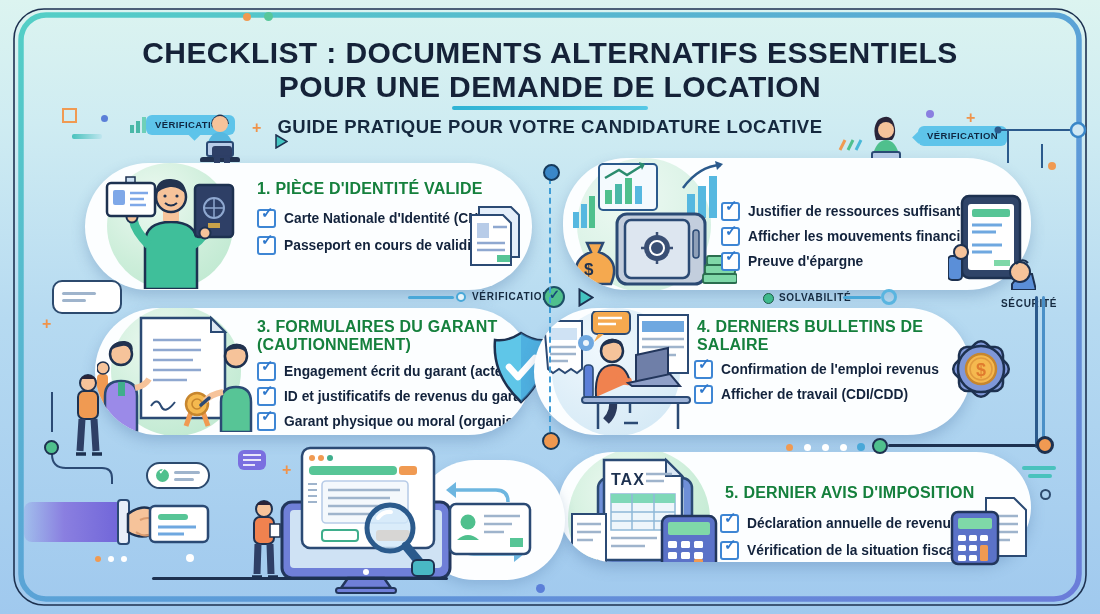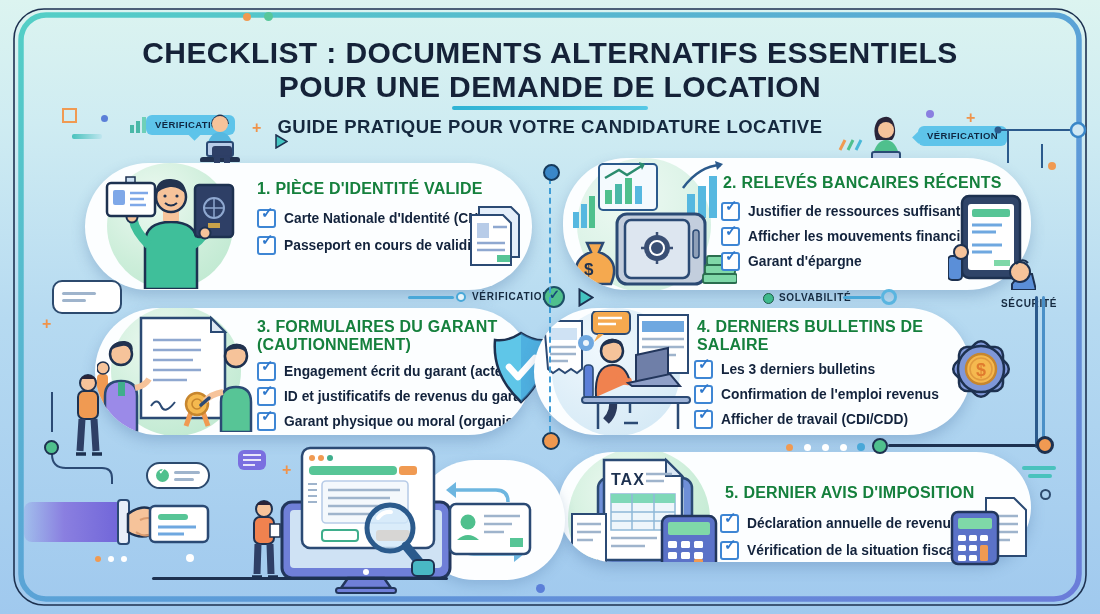--- a/index.html
+++ b/index.html
@@ -200,33 +200,32 @@
       <path d="M88 72 v6 M88 98 v6 M72 88 h6 M98 88 h6" stroke="#3a4f74" stroke-width="2.5"></path>
       <rect x="124" y="70" width="6" height="28" rx="3" fill="#8fa0b8" stroke="#2b4a74" stroke-width="1.5"></rect>
       <path d="M10 124 q-10-24 12-32 l-4-9 h16 l-4 9 q22 8 12 32 z" fill="#f5a94f" stroke="#2b4a74" stroke-width="2.5"></path>
       <text x="15" y="115" font-size="17" font-weight="bold" fill="#1d3150">$</text>
       <g stroke="#2b6e4f" stroke-width="1.8" fill="#7fd8a8">
           <rect x="138" y="96" width="26" height="9" rx="2"></rect>
           <rect x="136" y="105" width="30" height="9" rx="2"></rect>
           <rect x="134" y="114" width="34" height="9" rx="2"></rect>
         </g>
     </svg>
-    <div class="s-title" style="left:160px;top:16px">2. RELEVÉS BANCAIRES RÉCENTS</div>
     <div class="items" style="left:158px;top:44px;gap:6px">
       <div class="item">
           <span class="cb"></span>
           <span class="item-label">Justifier de ressources suffisantes</span>
         </div>
       <div class="item">
           <span class="cb"></span>
           <span class="item-label">Afficher les mouvements financiers</span>
         </div>
       <div class="item">
           <span class="cb"></span>
-          <span class="item-label">Garant d'épargne</span>
+          <span class="item-label">Preuve d'épargne</span>
         </div>
     </div>
   </div>
   <svg class="abs" style="left:948px;top:192px" width="88" height="98" viewBox="0 0 88 98">
     <rect x="14" y="4" width="58" height="82" rx="7" fill="#2f4468" stroke="#1d3150" stroke-width="2.5"></rect>
     <rect x="20" y="12" width="46" height="66" rx="3" fill="#fff"></rect>
     <rect x="24" y="17" width="38" height="8" rx="2" fill="#57c596"></rect>
     <path d="M24 33 h30 M24 40 h24 M24 53 h30 M24 60 h20" stroke="#6fa8e0" stroke-width="3"></path>
     <rect x="46" y="68" width="16" height="6" fill="#7fd8a8"></rect>
     <rect x="0" y="64" width="14" height="24" rx="4" fill="#5b8fd8" stroke="#1d3150" stroke-width="2"></rect>
@@ -301,24 +300,20 @@
       <path d="M58 86 q-2-32 17-32 q13 0 17 17" fill="#f0824f" stroke="#1d3150" stroke-width="2"></path>
       <path d="M78 68 q10 4 16 2" stroke="#f0824f" stroke-width="7" fill="none"></path>
       <path d="M98 44 l32-7 v28 l-32 7z" fill="#6f7fa8" stroke="#22365c" stroke-width="2"></path>
       <path d="M90 72 l42-9 10 12 h-48z" fill="#8fa0c8" stroke="#22365c" stroke-width="2"></path>
       <path d="M74 86 q4 14-6 24" stroke="#2b3a5c" stroke-width="8" fill="none"></path>
       <rect x="44" y="86" width="108" height="6" rx="3" fill="#9fb4d8" stroke="#2b4a74" stroke-width="2"></rect>
       <path d="M60 92 v26 M140 92 v26 M92 92 v10 M86 112 h14" stroke="#2b4a74" stroke-width="2.5" fill="none"></path>
     </svg>
     <div class="s-title" style="left:163px;top:10px;width:240px">4. DERNIERS BULLETINS DE SALAIRE</div>
     <div class="items" style="left:160px;top:52px;gap:6px">
-      <div class="item">
-          <span class="cb"></span>
-          <span class="item-label">Les 3 derniers bulletins</span>
-        </div>
       <div class="item">
           <span class="cb"></span>
           <span class="item-label">Confirmation de l'emploi revenus</span>
         </div>
       <div class="item">
           <span class="cb"></span>
           <span class="item-label">Afficher de travail (CDI/CDD)</span>
         </div>
     </div>
   </div>

